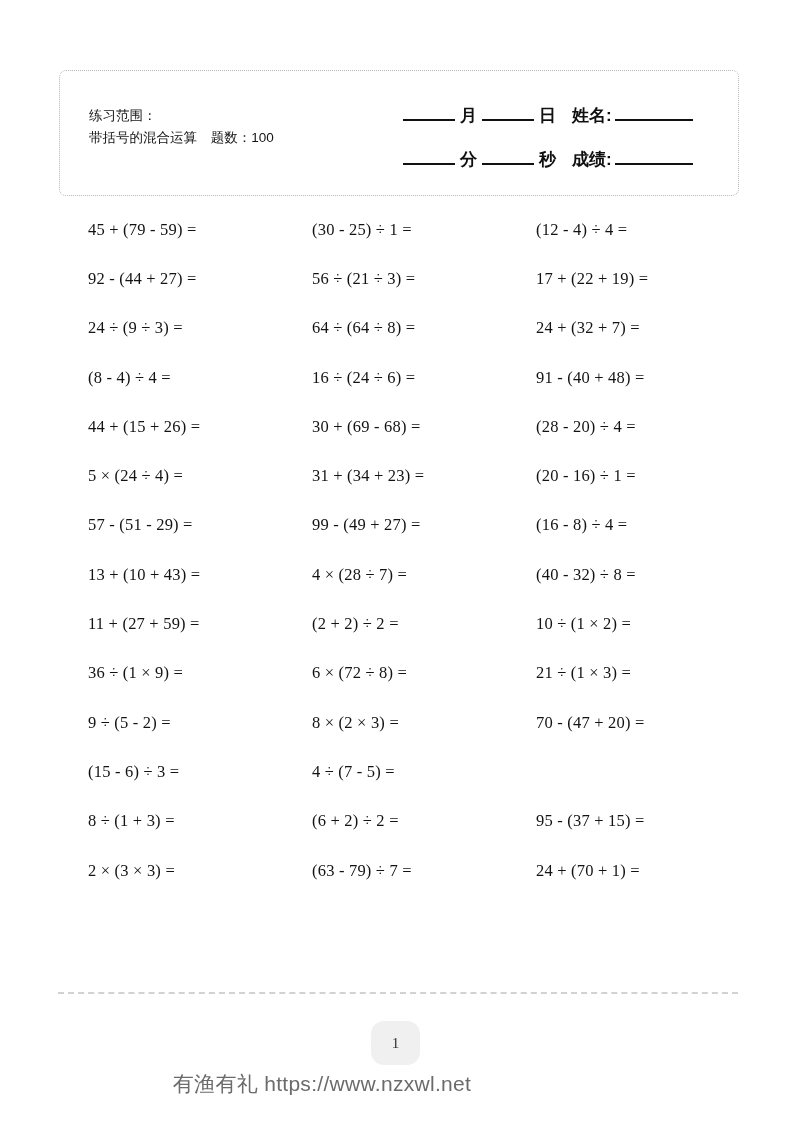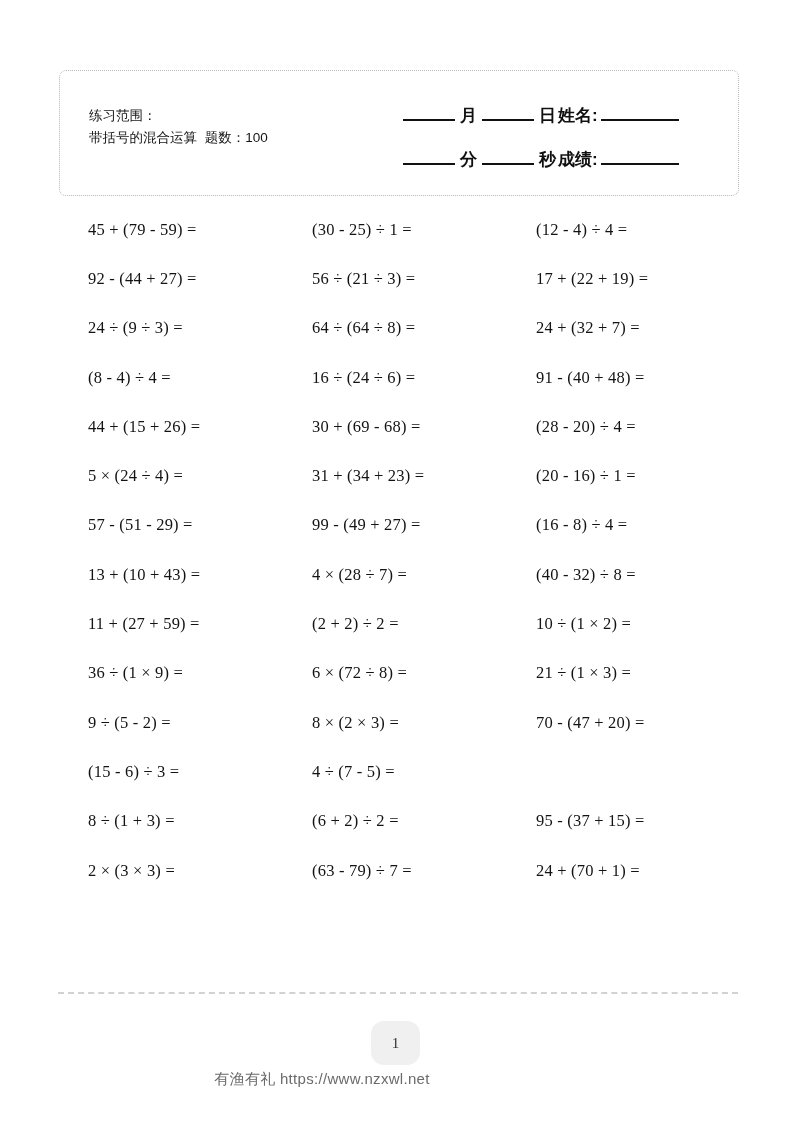--- a/index.html
+++ b/index.html
@@ -35,21 +35,21 @@
     font-family: Liberation Sans, sans-serif;
     font-size: 13.5px;
     line-height: 22px;
     color: #141414;
     white-space: nowrap;
   }
   .range-line2 {
     white-space: nowrap;
   }
   .range-count {
-    margin-left: 4px;
+    margin-left: 10px;
   }
 
   .fields-block {
     position: absolute;
     left: 340px;
     top: 22px;
     width: 320px;
   }
   .field-row {
     display: flex;
@@ -69,20 +69,21 @@
     position: relative;
     top: 5px;
   }
   .bl-w1 { width: 52px; }
   .bl-w2 { width: 52px; }
   .bl-w3 { width: 78px; }
   .field-unit {
     padding: 0 2px;
   }
   .field-label {
+    margin-left: 14px;
   }
 
   
   .problems {
     position: absolute;
     left: 59px;
     top: 205px;
     width: 680px;
   }
   .prob-row {
@@ -125,21 +126,21 @@
     font-size: 15px;
     color: #333;
   }
   .site-credit {
     position: absolute;
     left: 0;
     top: 1070px;
     width: 644px;
     text-align: center;
     font-family: "Liberation Sans", "DejaVu Sans", sans-serif;
-    font-size: 15px;
+    font-size: 21px;
     color: #6b6b6b;
     letter-spacing: 0.3px;
   }
 </style>
 </head>
 <body>
 
 <div class="header-box">
 
   <div class="range-block">

